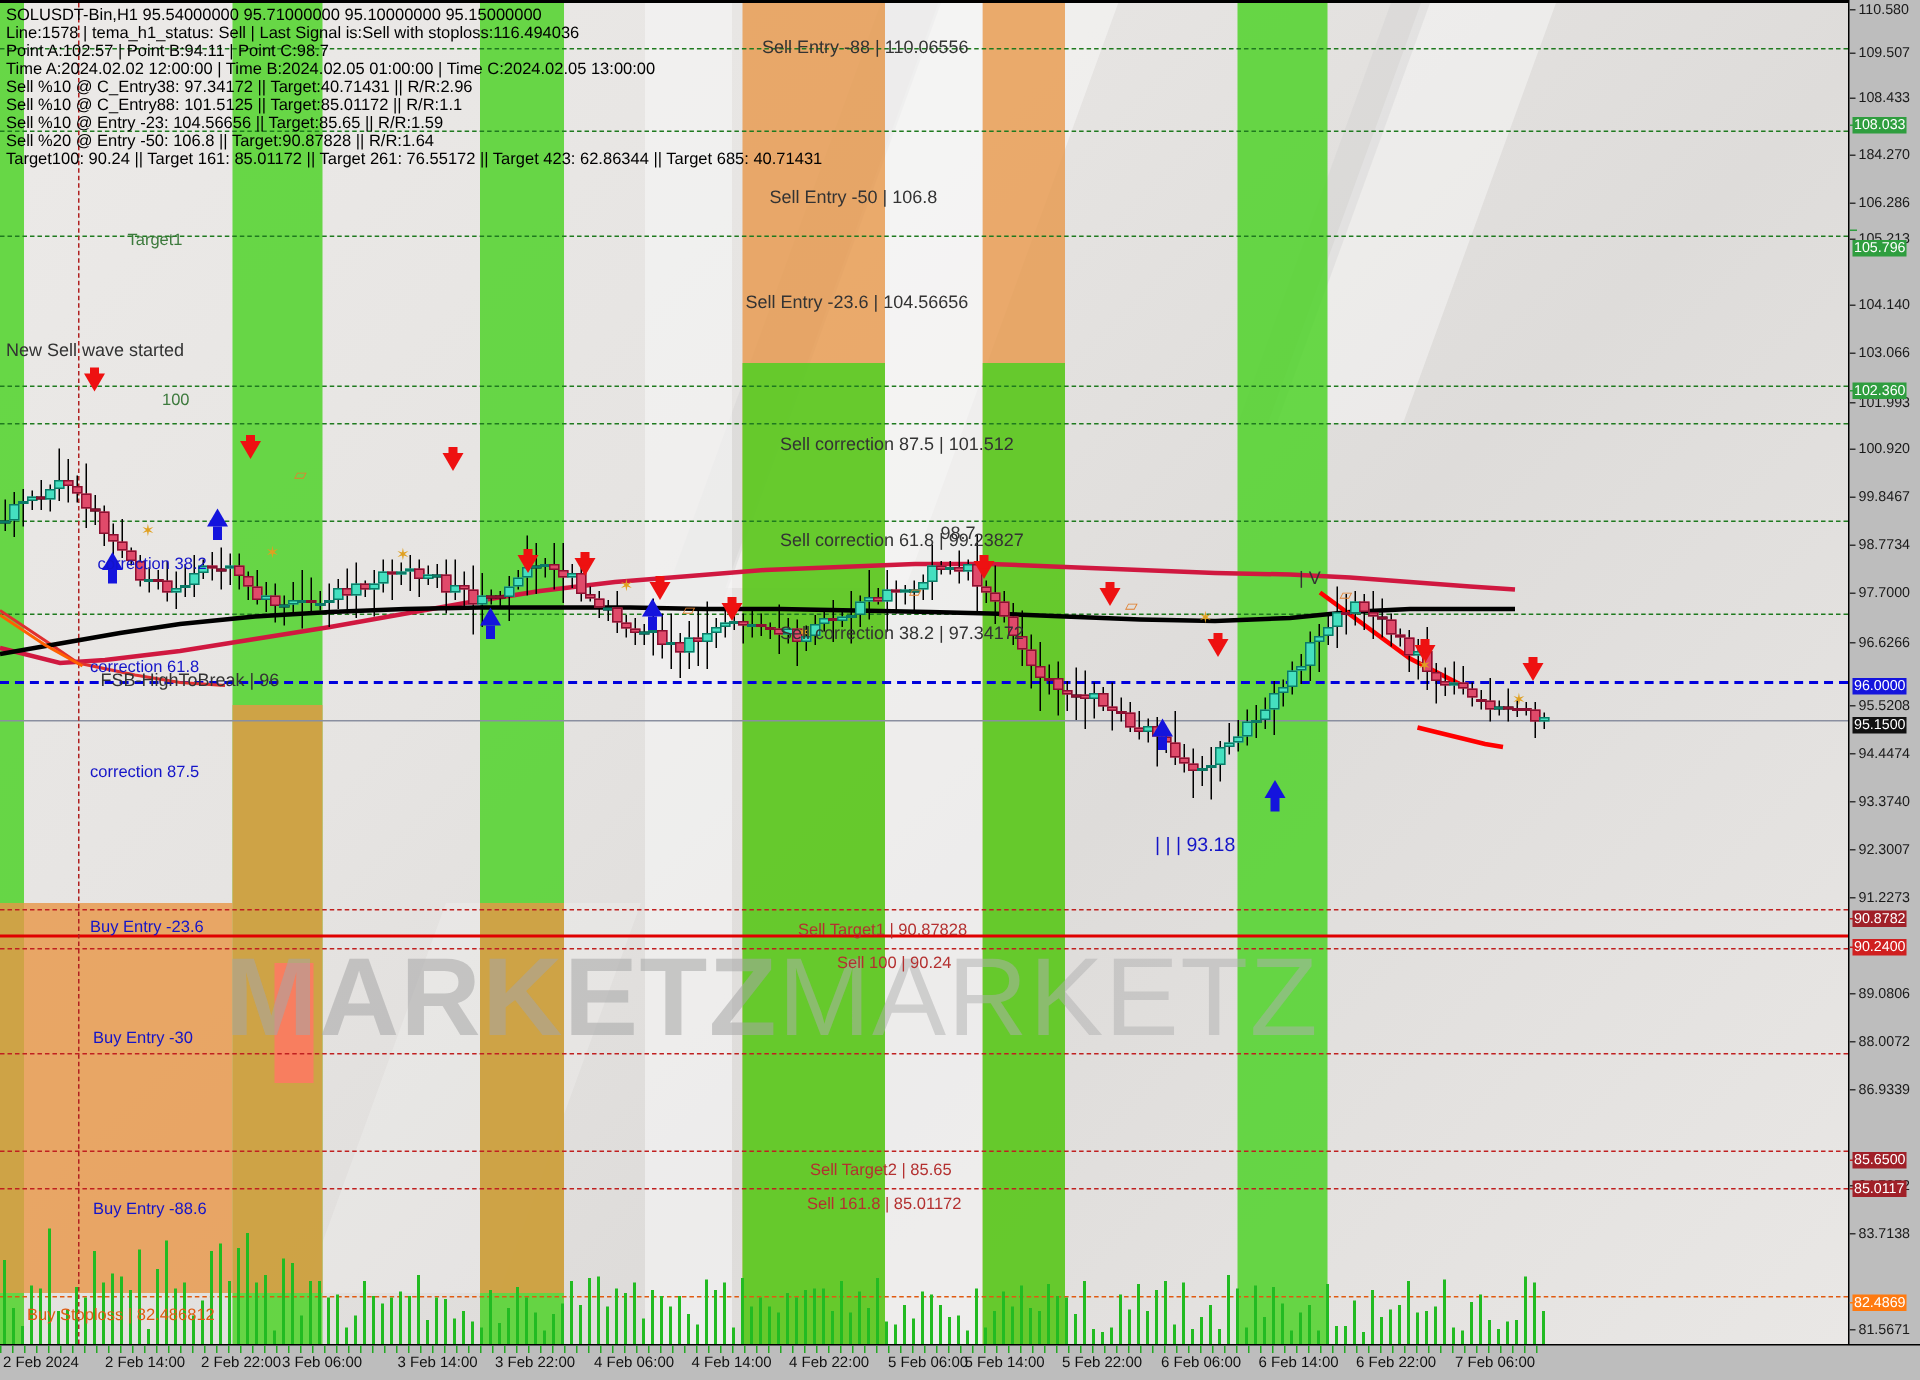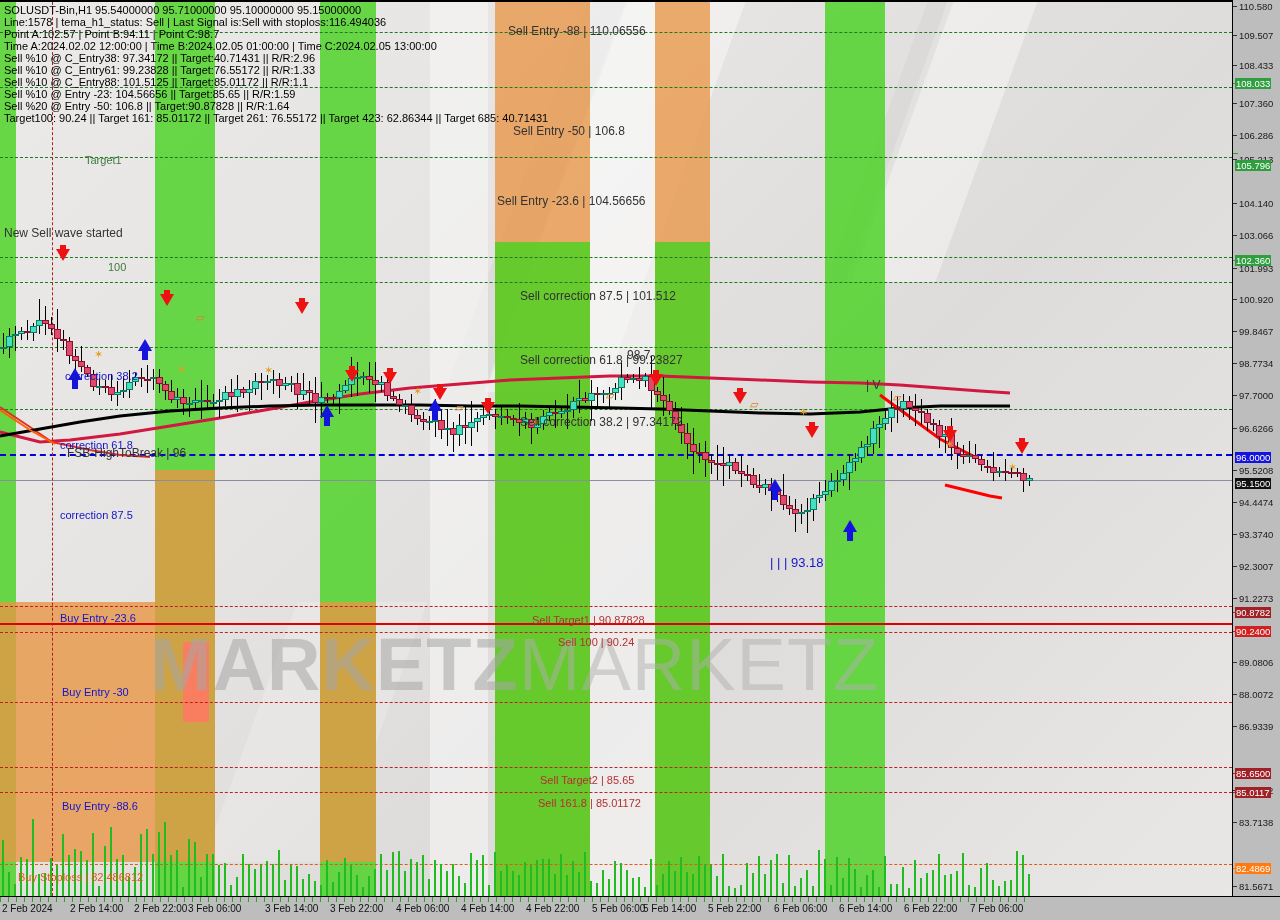--- a/index.html
+++ b/index.html
@@ -1166,21 +1166,20 @@
           <div class="lbl red" style="left: 540px; top: 772px;">Sell Target2 | 85.65</div>
           <div class="lbl red" style="left: 538px; top: 795px;">Sell 161.8 | 85.01172</div>
         </div>
 
       <div id="header-info">
           <div>SOLUSDT-Bin,H1  95.54000000 95.71000000 95.10000000 95.15000000</div>
           <div>Line:1578 | tema_h1_status: Sell | Last Signal is:Sell with stoploss:116.494036</div>
           <div>Point A:102.57 | Point B:94.11 | Point C:98.7</div>
           <div>Time A:2024.02.02 12:00:00 | Time B:2024.02.05 01:00:00 | Time C:2024.02.05 13:00:00</div>
           <div>Sell %10 @ C_Entry38: 97.34172 || Target:40.71431 || R/R:2.96</div>
-          <div>Sell %10 @ C_Entry61: 99.23828 || Target:76.55172 || R/R:1.33</div>
           <div>Sell %10 @ C_Entry88: 101.5125 || Target:85.01172 || R/R:1.1</div>
           <div>Sell %10 @ Entry -23: 104.56656 || Target:85.65 || R/R:1.59</div>
           <div>Sell %20 @ Entry -50: 106.8 || Target:90.87828 || R/R:1.64</div>
           <div>Target100: 90.24 || Target 161: 85.01172 || Target 261: 76.55172 || Target 423: 62.86344 || Target 685: 40.71431</div>
         </div>
 
     </div>
   </div>
 
   <div id="price-scale">
@@ -1191,21 +1190,21 @@
       <div class="ptick" style="top: 30px;">
         <div class="tk"></div>
         <div class="txt">109.507</div>
       </div>
       <div class="ptick" style="top: 60px;">
         <div class="tk"></div>
         <div class="txt">108.433</div>
       </div>
       <div class="ptick" style="top: 98px;">
         <div class="tk"></div>
-        <div class="txt">107.360</div>
+        <div class="txt">184.270</div>
       </div>
       <div class="ptick" style="top: 130px;">
         <div class="tk"></div>
         <div class="txt">106.286</div>
       </div>
       <div class="ptick" style="top: 154px;">
         <div class="tk"></div>
         <div class="txt">105.213</div>
       </div>
       <div class="ptick" style="top: 198px;">

